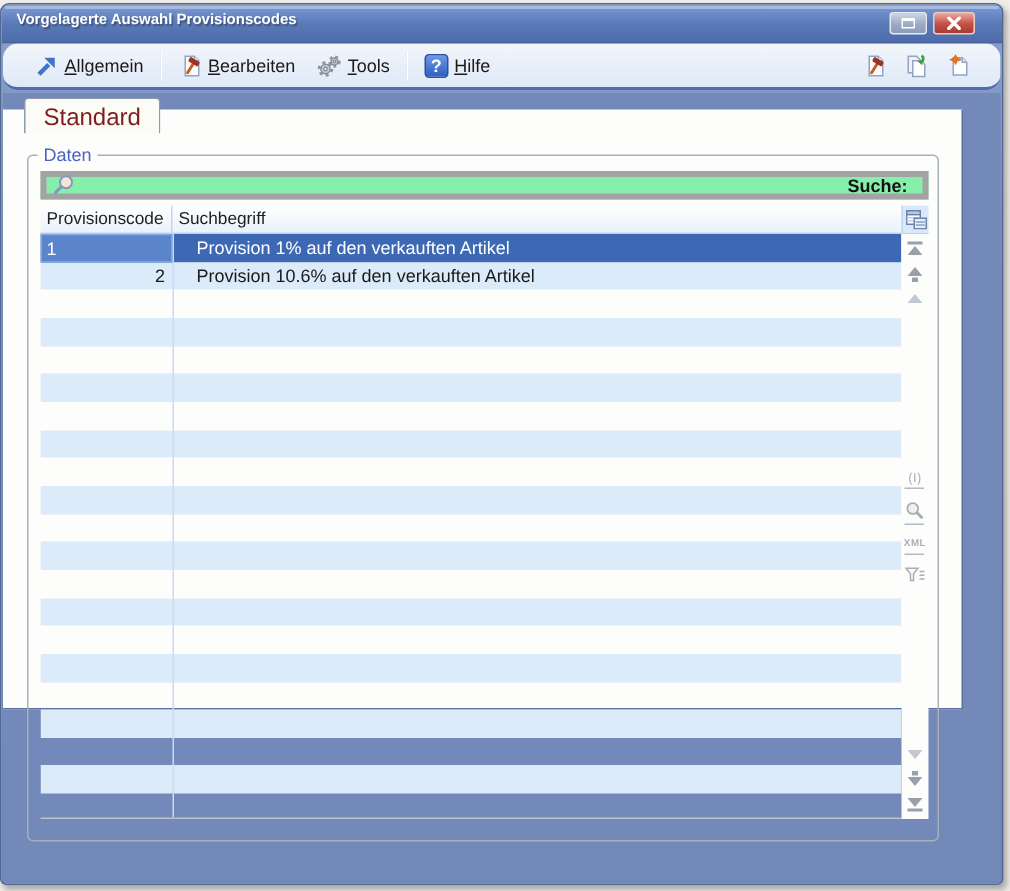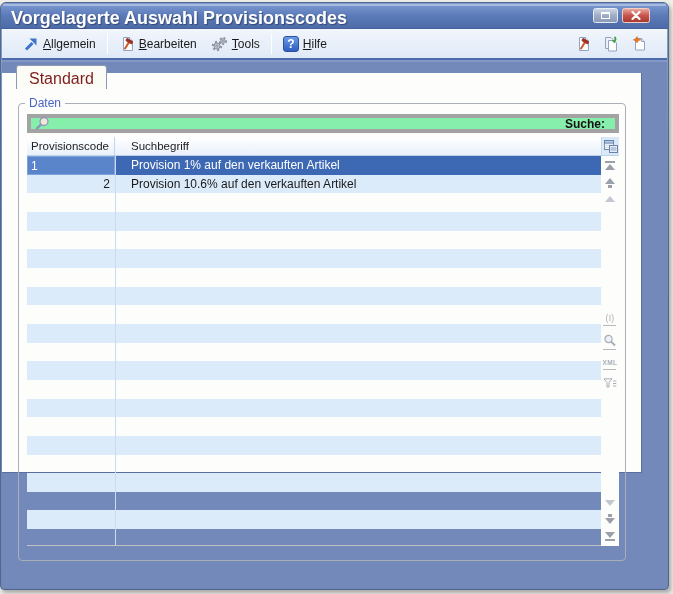--- a/index.html
+++ b/index.html
@@ -8,32 +8,32 @@
   .window { position:absolute; left:0; top:2px; width:669px; height:588px;
     background:linear-gradient(180deg,#8ba0cc,#7389ba 30%,#6d84b4);
     border:1px solid #51688f; border-radius:6px 6px 4px 4px;
     box-shadow:2px 3px 4px rgba(110,110,110,.55); overflow:hidden; }
   
   .titlebar { position:absolute; left:0; top:0; right:0; height:26px;
     background:linear-gradient(180deg,#7e9cd4 0%,#5b7ab8 50%,#4d6ba9 100%);
     border-bottom:1px solid #46619c; border-radius:5px 5px 0 0; }
   .titlebar::before { content:""; position:absolute; left:2px; right:2px; top:1px; height:2px;
     background:rgba(255,255,255,.35); border-radius:3px; }
-  .title-text { position:absolute; left:10px; top:5px; color:#fff; font-weight:bold; font-size:18px;
+  .title-text { position:absolute; left:10px; top:5px; color:#fff; font-weight:bold; font-size:10px;
     text-shadow:1px 1px 1px rgba(0,0,0,.35); }
   .tb-btns { position:absolute; right:18px; top:5px; display:flex; gap:4px; }
   .tb-btn { width:25px; height:15px; border-radius:2.5px; border:1px solid #e6ebf4;
     display:flex; align-items:center; justify-content:center; cursor:default; }
   .btn-restore { background:linear-gradient(180deg,#cdd6e6,#9fadc6 50%,#8b9ab8); }
   .btn-close { width:28px; background:linear-gradient(180deg,#e9a79e,#c6554a 50%,#a93a2f); border-color:#f0cfc6; }
   .restore-glyph { width:9px; height:7px; border:1px solid #fff; border-top-width:2px; background:transparent; }
   
   .toolbar { position:absolute; left:1px; right:1px; top:26px; height:31px;
     background:linear-gradient(180deg,#f2f6fc,#dfe9f7);
-    border-bottom:2px solid #4d6cac; display:flex; align-items:center; padding:0 10px 0 14px; }
+    border-bottom:2px solid #4d6cac; display:flex; align-items:center; padding:0 10px 0 14px;border-radius:10px; }
   .titem { display:flex; align-items:center; gap:4px; padding:3px 7px; border-radius:2px; cursor:default; }
   .titem span { font-size:12px; }
   .tsep { width:1px; height:20px; background:#aebbd2; border-right:1px solid #fff; margin:0 4px; }
   .tool-right { margin-left:auto; display:flex; gap:8px; align-items:center; padding-right:8px; }
   .tool-right .ibtn { padding:2px; cursor:default; }
   .help-badge { width:16px; height:16px; border-radius:3px; border:1px solid #2a50a0;
     background:linear-gradient(180deg,#6c99e8,#2f5fc0); color:#fff; font-weight:bold; font-size:11px;
     display:flex; align-items:center; justify-content:center; }
   
   .client { position:absolute; left:1px; right:1px; top:59px; bottom:1px; background:#7389ba; }
@@ -50,21 +50,21 @@
   
   .searchbar { position:absolute; left:8px; right:6px; top:10px; height:19px;
     background:#86efac; border:4px solid #a3a3a3; display:flex; align-items:center; padding:0 4px;justify-content:space-between; }
   .search-label { font-weight:bold; margin:0 6px 0 5px; color:#111; }
   .search-input { flex:1; border:none; background:transparent; outline:none;
     font-family:"Liberation Sans","DejaVu Sans",sans-serif; font-size:12px; font-style:italic; color:#444; }
   .search-input::placeholder { color:#8d8d8d; font-style:italic; opacity:1; }
   
   .grid { position:absolute; left:8px; right:6px; top:33px; bottom:14px; }
   .grid-header { position:absolute; left:0; right:0; top:0; height:19px; display:flex;
-    background:linear-gradient(180deg,#ffffff,#e9f1fb); border-bottom:1px solid #bcd0e8;gap:12px; }
+    background:linear-gradient(180deg,#ffffff,#e9f1fb); border-bottom:1px solid #bcd0e8; }
   .hcell { font-size:11.5px; color:#222; line-height:18px; padding-left:4px; white-space:nowrap; overflow:hidden; }
   .hc1 { width:88px; border-right:1px solid #c3d6ec; }
   .hc2 { flex:1; }
   .chooser-btn { width:18px; height:18px; background:#d9e9fa; border-left:1px solid #c3d6ec;
     display:flex; align-items:center; justify-content:center; cursor:default; }
   .grid-body { position:absolute; left:0; top:19px; right:18px; bottom:0;
     border-bottom:1px solid #c2c2c2; overflow:hidden; }
   .colsep { position:absolute; left:88px; top:0; bottom:0; width:1px; background:#cadbef; z-index:1; pointer-events:none; }
   .row { height:18.67px; display:flex; font-size:12px; line-height:18.6px; }
   .row.stripe { background:#dcebfa; }

